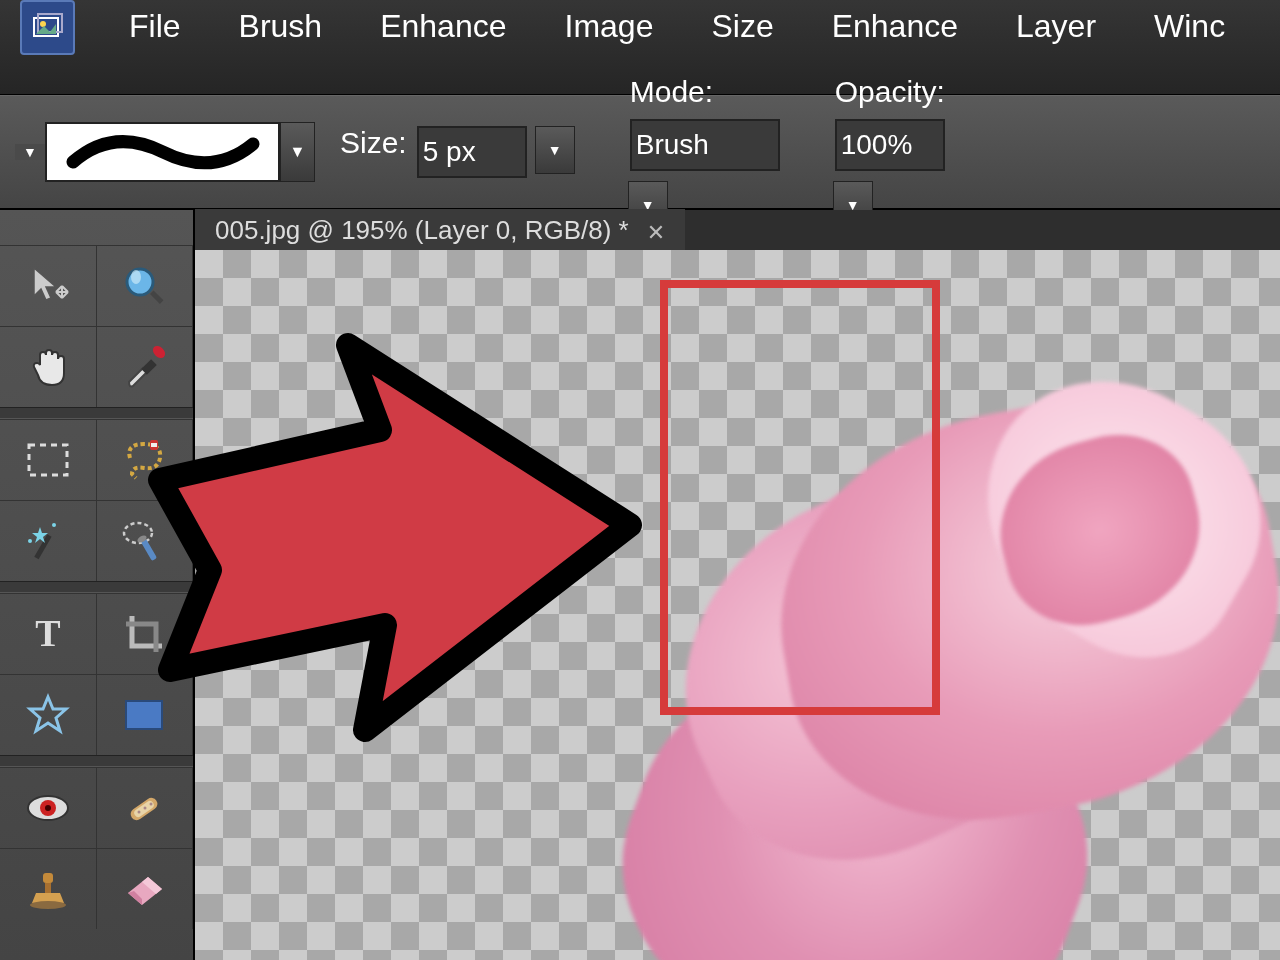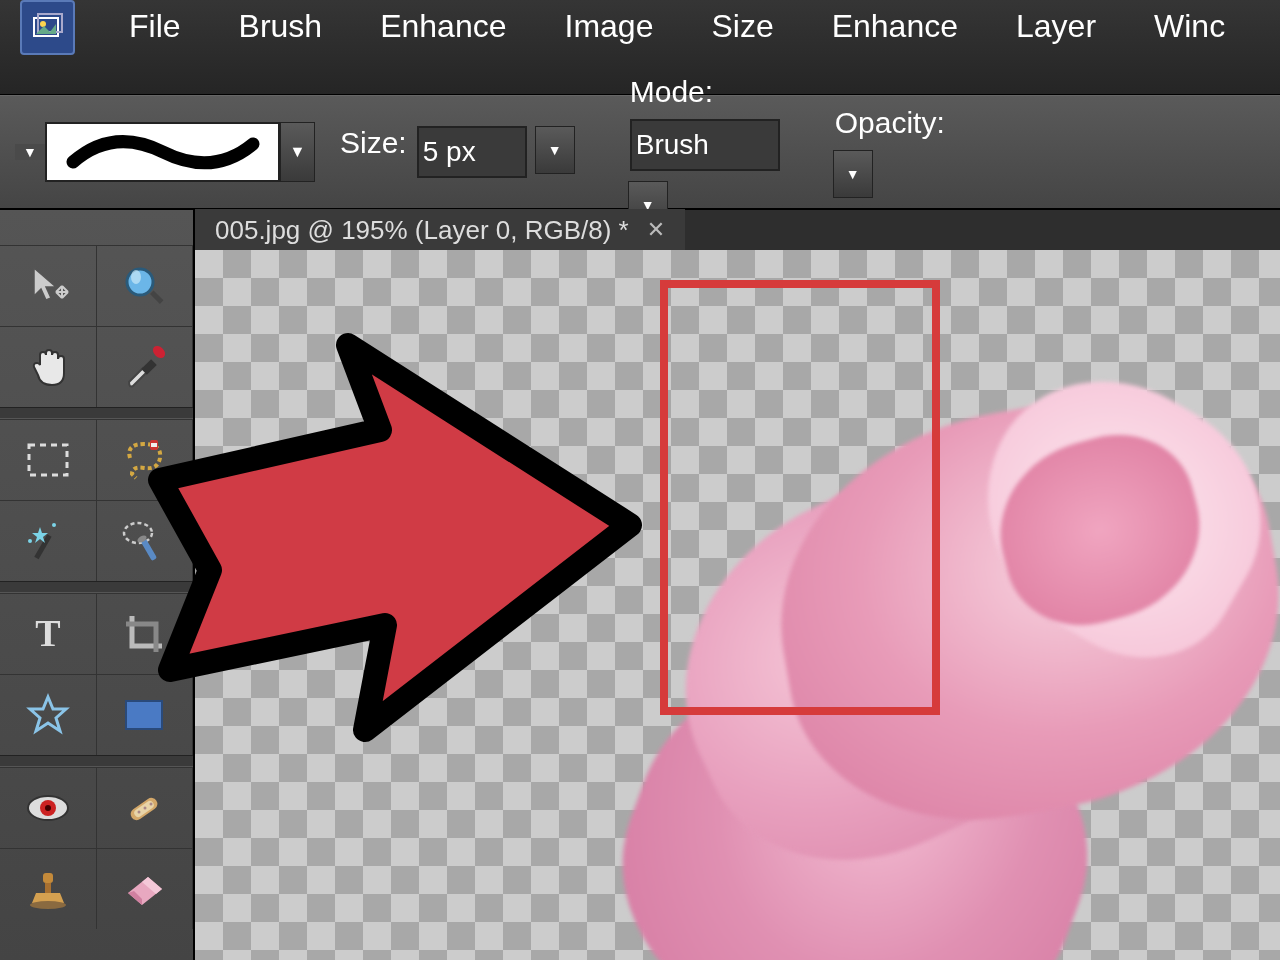--- a/index.html
+++ b/index.html
@@ -119,21 +119,21 @@
   background: #2e2e2e;
   display: flex;
   align-items: center;
 }
 .doc-tab {
   background: #3a3a3a;
   color: #ddd;
   font-size: 26px;
   padding: 6px 20px;
   display: flex;
-  align-items: center;
+  align-items: flex-end;
   gap: 18px;
 }
 .tab-close {
   color: #bbb;
   font-size: 22px;
   cursor: pointer;
 }
 
 
 .tools-panel {
@@ -251,20 +251,21 @@
   </div>
 
   <div class="option-group" style="margin-left:30px;flex-direction:column;">
     <span class="option-label">Mode:</span>
     <div class="option-field" style="min-width:150px;">Brush</div>
     <div class="option-dd">▼</div>
   </div>
 
   <div class="option-group" style="margin-left:30px;flex-direction:column;">
     <span class="option-label">Opacity:</span>
+    <div class="option-field">100%</div>
     <div class="option-dd">▼</div>
   </div>
 </div>
 
 <div class="tab-bar">
   <div class="doc-tab">
     <span>005.jpg @ 195% (Layer 0, RGB/8) *</span>
     <span class="tab-close">✕</span>
   </div>
 </div>

